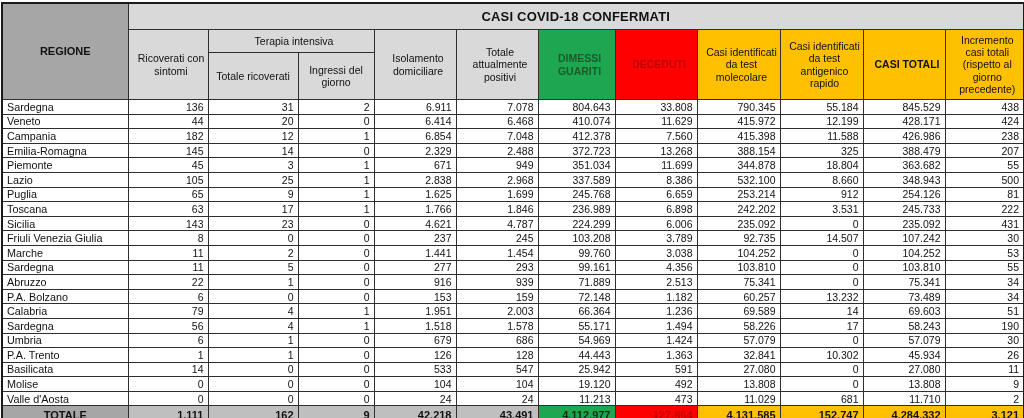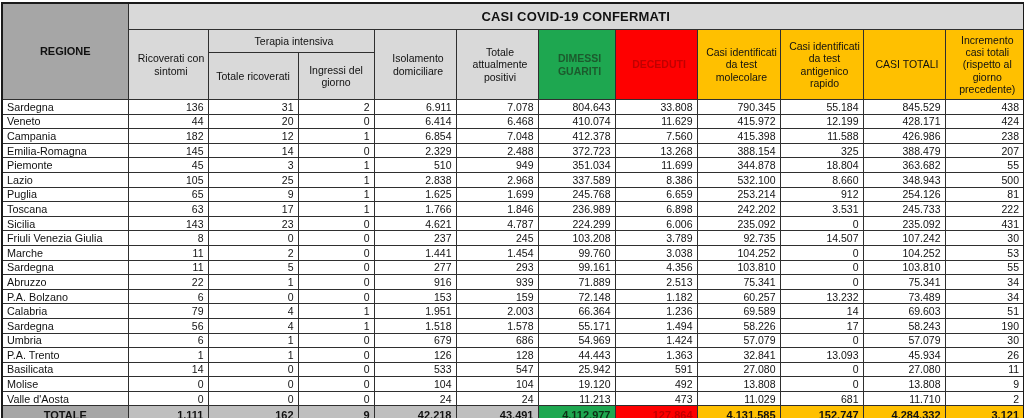--- a/index.html
+++ b/index.html
@@ -13,21 +13,21 @@
   table{border-collapse:collapse;table-layout:fixed;width:1022px;border:2px solid #1a1a1a;}
   th,td{border:1px solid var(--border);overflow:hidden;white-space:normal;}
   thead th{background:var(--header_grey);font-weight:normal;font-size:10.5px;line-height:1.18;text-align:center;vertical-align:middle;padding:1px 2px;}
   th.banner{font-size:13px;font-weight:bold;height:23px;letter-spacing:.2px;}
   th.regione-h{background:var(--dark_grey);font-weight:bold;font-size:11px;}
   tr.h2 th{height:20px;padding-left:8px;}
   tr.h3 th{height:44px;}
   th.green-h{background:var(--green);color:var(--dimessi_text);font-weight:bold;margin-left:6px;}
   th.red-h{background:var(--red);color:var(--deceduti_text);font-weight:bold;}
   th.gold-h{background:var(--gold);color:#111;}
-  th.casi-h{background:var(--gold);color:#111;font-weight:normal;margin-left:21px;}
+  th.casi-h{background:var(--gold);color:#111;font-weight:bold;margin-left:21px;}
   tbody td{height:13.6px;font-size:10.5px;padding:0 4px;background:#fff;}
   td.region{text-align:left;font-size:10.8px;}
   td.num{text-align:right;font-variant-numeric:tabular-nums;}
   tr.total-row td{height:18px;font-weight:bold;font-size:11px;}
   tr.total-row .total-label{background:var(--dark_grey);text-align:center;}
   tr.total-row .g{background:var(--total_grey);}
   tr.total-row .green{background:var(--green);color:#0c2e14;}
   tr.total-row .red{background:var(--red);color:var(--deceduti_text);}
   tr.total-row .gold{background:var(--gold);}
 </style>
@@ -46,21 +46,21 @@
         <col style="width:77px">
         <col style="width:82px">
       <col style="width:83px">
         <col style="width:83px">
         <col style="width:82px">
         <col style="width:79px">
     </colgroup>
     <thead>
       <tr>
         <th class="regione-h" rowspan="3">REGIONE</th>
-        <th class="banner" colspan="11">CASI COVID-19 CONFERMATI</th>
+        <th class="banner" colspan="11">CASI COVID-18 CONFERMATI</th>
       </tr>
       <tr class="h2">
         <th rowspan="2">Ricoverati con sintomi</th>
         <th colspan="2">Terapia intensiva</th>
         <th rowspan="2">Isolamento domiciliare</th>
         <th rowspan="2">Totale attualmente positivi</th>
         <th rowspan="2" class="green-h">DIMESSI GUARITI</th>
         <th rowspan="2" class="red-h">DECEDUTI</th>
         <th rowspan="2" class="gold-h">Casi identificati da test molecolare</th>
         <th rowspan="2" class="gold-h">Casi identificati da test antigenico rapido</th>
@@ -127,21 +127,21 @@
           <td class="num">388.154</td>
           <td class="num">325</td>
           <td class="num">388.479</td>
           <td class="num">207</td>
         </tr>
         <tr>
           <td class="region">Piemonte</td>
           <td class="num">45</td>
           <td class="num">3</td>
           <td class="num">1</td>
-          <td class="num">510</td>
+          <td class="num">671</td>
           <td class="num">949</td>
           <td class="num">351.034</td>
           <td class="num">11.699</td>
           <td class="num">344.878</td>
           <td class="num">18.804</td>
           <td class="num">363.682</td>
           <td class="num">55</td>
         </tr>
         <tr>
           <td class="region">Lazio</td>
@@ -314,21 +314,21 @@
         <tr>
           <td class="region">P.A. Trento</td>
           <td class="num">1</td>
           <td class="num">1</td>
           <td class="num">0</td>
           <td class="num">126</td>
           <td class="num">128</td>
           <td class="num">44.443</td>
           <td class="num">1.363</td>
           <td class="num">32.841</td>
-          <td class="num">13.093</td>
+          <td class="num">10.302</td>
           <td class="num">45.934</td>
           <td class="num">26</td>
         </tr>
         <tr>
           <td class="region">Basilicata</td>
           <td class="num">14</td>
           <td class="num">0</td>
           <td class="num">0</td>
           <td class="num">533</td>
           <td class="num">547</td>

